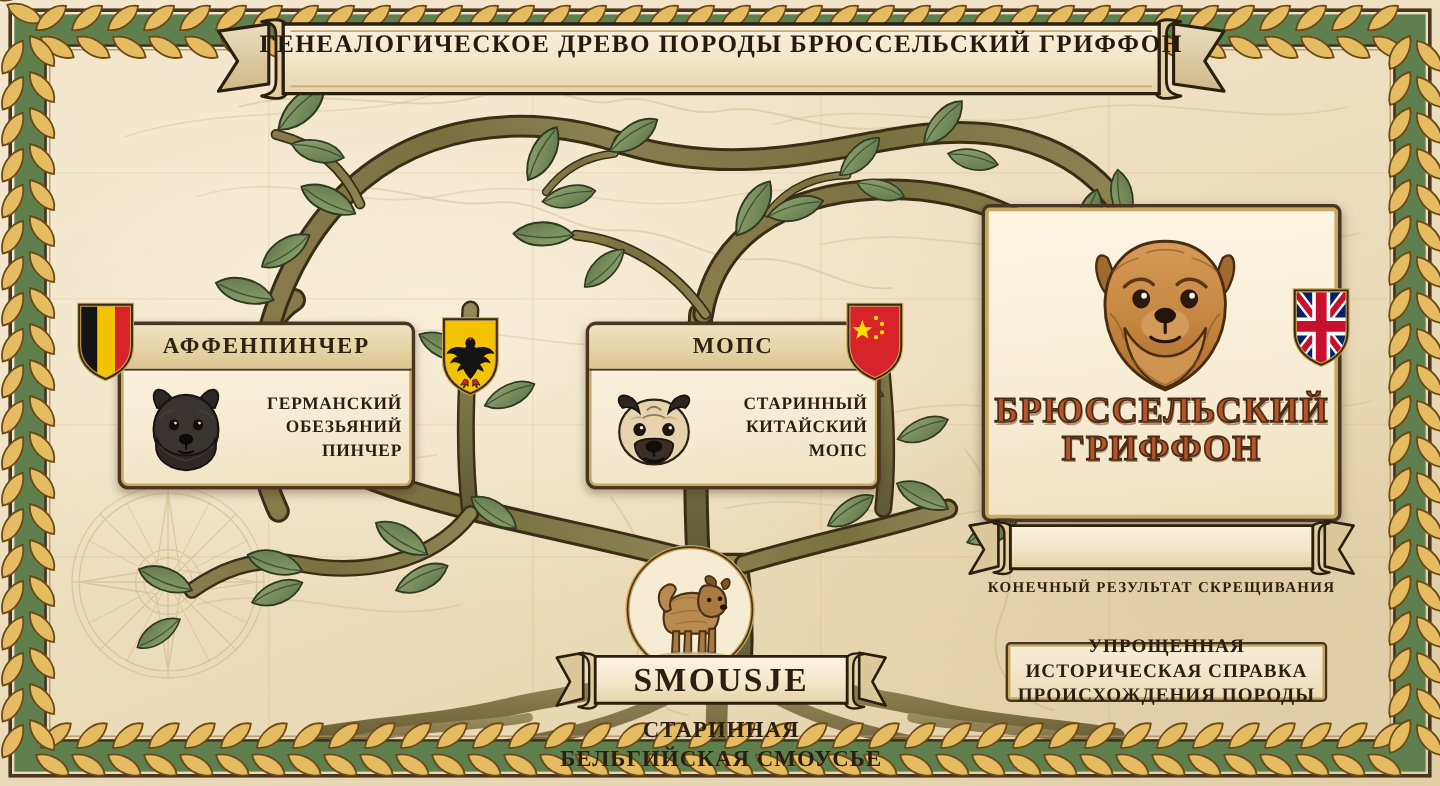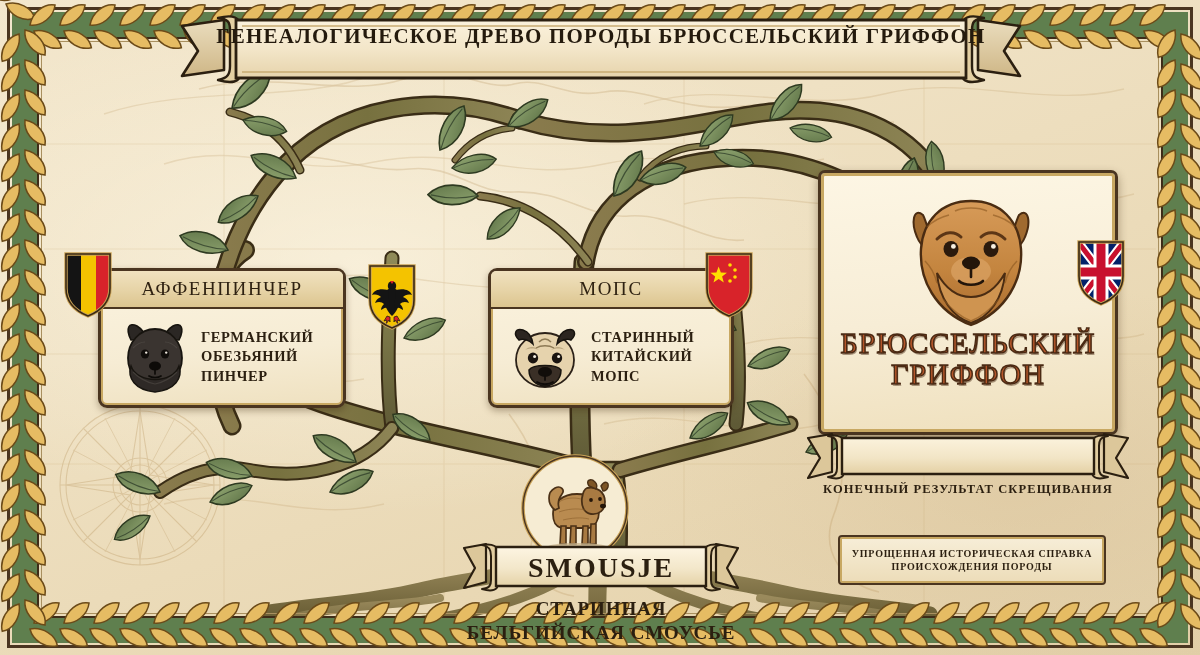--- a/index.html
+++ b/index.html
@@ -36,43 +36,43 @@
     background:linear-gradient(175deg,#fbf3df 0%,#f6ecd4 60%,#efe1c0 100%);
     border:3px solid #4a3520;border-radius:9px;
     box-shadow:0 3px 7px rgba(60,40,15,.35), inset 0 0 0 2px #c8a862;
   }
   .card-head{
     height:36px;display:flex;align-items:center;justify-content:center;
     background:linear-gradient(180deg,#f0e2bf 0%,#e6d3a6 55%,#dcc58f 100%);
     border-bottom:2px solid #4a3520;border-radius:5px 5px 0 0;
   }
   .card-head span{
-    font-size:19px;font-weight:normal;letter-spacing:1.6px;color:#2f2212;
+    font-size:19px;font-weight:bold;letter-spacing:1.6px;color:#2f2212;
     font-family:"Liberation Serif",serif;
   }
   .card-body{display:flex;align-items:center;height:calc(100% - 38px);padding:0 8px;}
   .card-portrait{width:92px;height:86px;flex:none;}
   .card-sub{
-    flex:1;text-align:left;font-size:14.5px;line-height:1.32;font-weight:bold;
+    flex:1;text-align:right;font-size:14.5px;line-height:1.32;font-weight:bold;
     letter-spacing:.6px;color:#2b1f10;white-space:pre-line;
   }
 
   
   .shield{position:absolute;width:52px;height:68px;}
 
   
   #hero{
     position:absolute;left:818px;top:170px;width:300px;height:265px;box-sizing:border-box;
     background:linear-gradient(175deg,#fdf6e4 0%,#f7edd6 55%,#efe0bd 100%);
     border:3px solid #4a3520;border-radius:7px;
     box-shadow:0 4px 10px rgba(60,40,15,.4), inset 0 0 0 3px #c8a862;
   }
   #hero-title{
     position:absolute;left:0;right:0;top:155px;text-align:center;
-    font-size:30px;font-weight:normal;line-height:1.02;letter-spacing:1px;
+    font-size:30px;font-weight:bold;line-height:1.02;letter-spacing:1px;
     color:#b5562a;
     -webkit-text-stroke:1.4px #4a2a14;
     text-shadow:1px 2px 0 rgba(74,42,20,.45);
     white-space:pre-line;font-family:"Liberation Serif",serif;
   }
   #hero-portrait{position:absolute;left:76px;top:14px;width:148px;height:150px;}
 
   .ribbon-text{
     position:absolute;font-size:12.5px;font-weight:bold;letter-spacing:1.1px;
     color:#2b1f10;text-align:center;width:100%;
@@ -83,21 +83,21 @@
   }
 
   
   #note{
     position:absolute;left:838px;top:535px;width:268px;height:50px;box-sizing:border-box;
     background:linear-gradient(180deg,#f7eed8,#ecdcb8);
     border:2px solid #4a3520;border-radius:4px;
     box-shadow:inset 0 0 0 2px #c8a862;
     display:flex;align-items:center;justify-content:center;text-align:center;
   }
-  #note span{font-size:10px;font-weight:bold;letter-spacing:.8px;line-height:1.3;color:#2b1f10;white-space:pre-line;}
+  #note span{font-size:16px;font-weight:bold;letter-spacing:.8px;line-height:1.3;color:#2b1f10;white-space:pre-line;}
 
   
   #smousje-medallion{position:absolute;left:519px;top:452px;width:112px;height:112px;}
   #smousje-ribbon{position:absolute;left:462px;top:540px;width:278px;height:56px;}
   #smousje-name{
     position:absolute;left:462px;top:552px;width:278px;text-align:center;
     font-size:28px;font-weight:bold;letter-spacing:2px;color:#2b1f10;
     font-family:"Liberation Serif",serif;
   }
   #smousje-sub{

